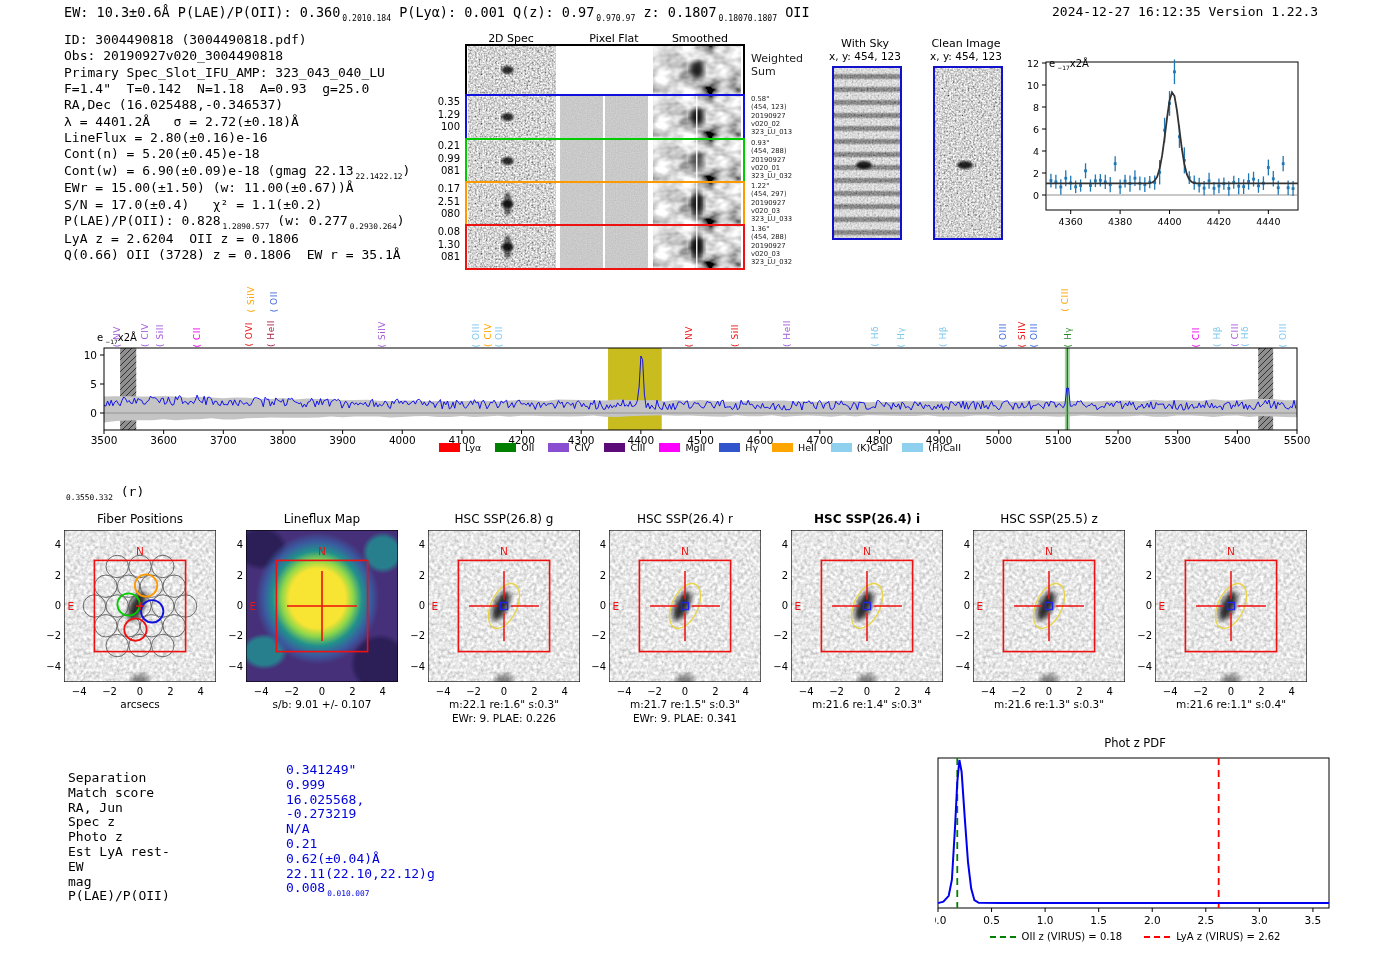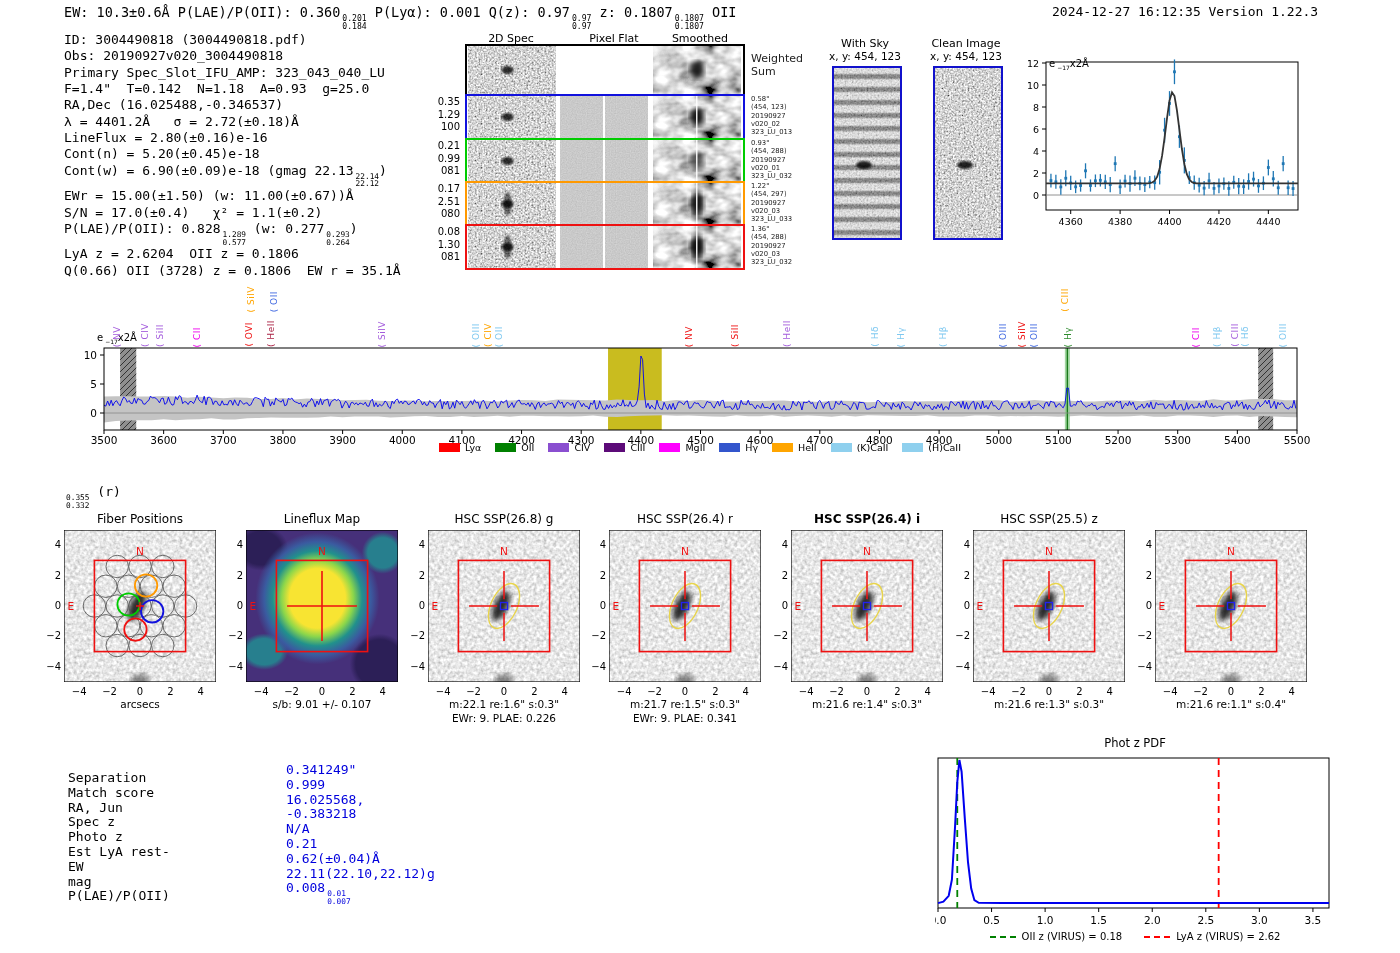--- a/index.html
+++ b/index.html
@@ -1,20 +1,20 @@
 <!DOCTYPE html>
 <html><head>
 <meta charset="utf-8">
 <style>
   html,body{margin:0;padding:0;background:#fff;}
   #page{position:relative;width:1400px;height:953px;background:#ffffff;overflow:hidden;
         font-family:"DejaVu Sans",sans-serif;color:#000;}
   .mono{font-family:"DejaVu Sans Mono",monospace;}
   .abs{position:absolute;}
-  .ss{display:inline-flex;flex-direction:column;vertical-align:-0.5em;line-height:1.0;
+  .ss{display:inline-flex;flex-direction:row;vertical-align:-0.5em;line-height:1.0;
       font-size:0.60em;margin-left:2px;}
   .ss span{display:block;}
   .llab{position:absolute;writing-mode:vertical-rl;transform:rotate(180deg);
         font:9px "DejaVu Sans",sans-serif;letter-spacing:.5px;white-space:nowrap;}
   .ctit{font:12px "DejaVu Sans",sans-serif;text-align:center;}
   .tick{font:10px "DejaVu Sans",sans-serif;color:#000;position:absolute;}
   .cap{font:10.5px "DejaVu Sans",sans-serif;text-align:center;position:absolute;}
   .legit{display:inline-flex;align-items:center;font:9.5px "DejaVu Sans",sans-serif;}
   .sw{display:inline-block;width:21px;height:9px;margin-right:5px;}
   .dashsw{display:inline-block;width:26px;border-top:2px dashed #000;margin-right:6px;}
@@ -647,21 +647,21 @@
         <div>RA, Jun</div>
         <div>Spec z</div>
         <div>Photo z</div>
         <div>Est LyA rest-EW</div>
         <div>mag</div>
         <div>P(LAE)/P(OII)</div>
       </div>
       <div style="left: 286px; top: 763px; font: 13px / 14.8px &quot;DejaVu Sans Mono&quot;, monospace; color: rgb(0, 0, 221); position: absolute;">
         <div><span>0.341249"</span></div>
         <div><span>0.999</span></div>
-        <div><span>16.025568, -0.383218</span></div>
+        <div><span>16.025568, -0.273219</span></div>
         <div><span>N/A</span></div>
         <div><span>0.21</span></div>
         <div><span>0.62(±0.04)Å</span></div>
         <div><span>22.11(22.10,22.12)g</span></div>
         <div><span>0.008</span><span class="ss">
             <span>0.01</span>
             <span>0.007</span>
           </span></div>
       </div>
     </div>

